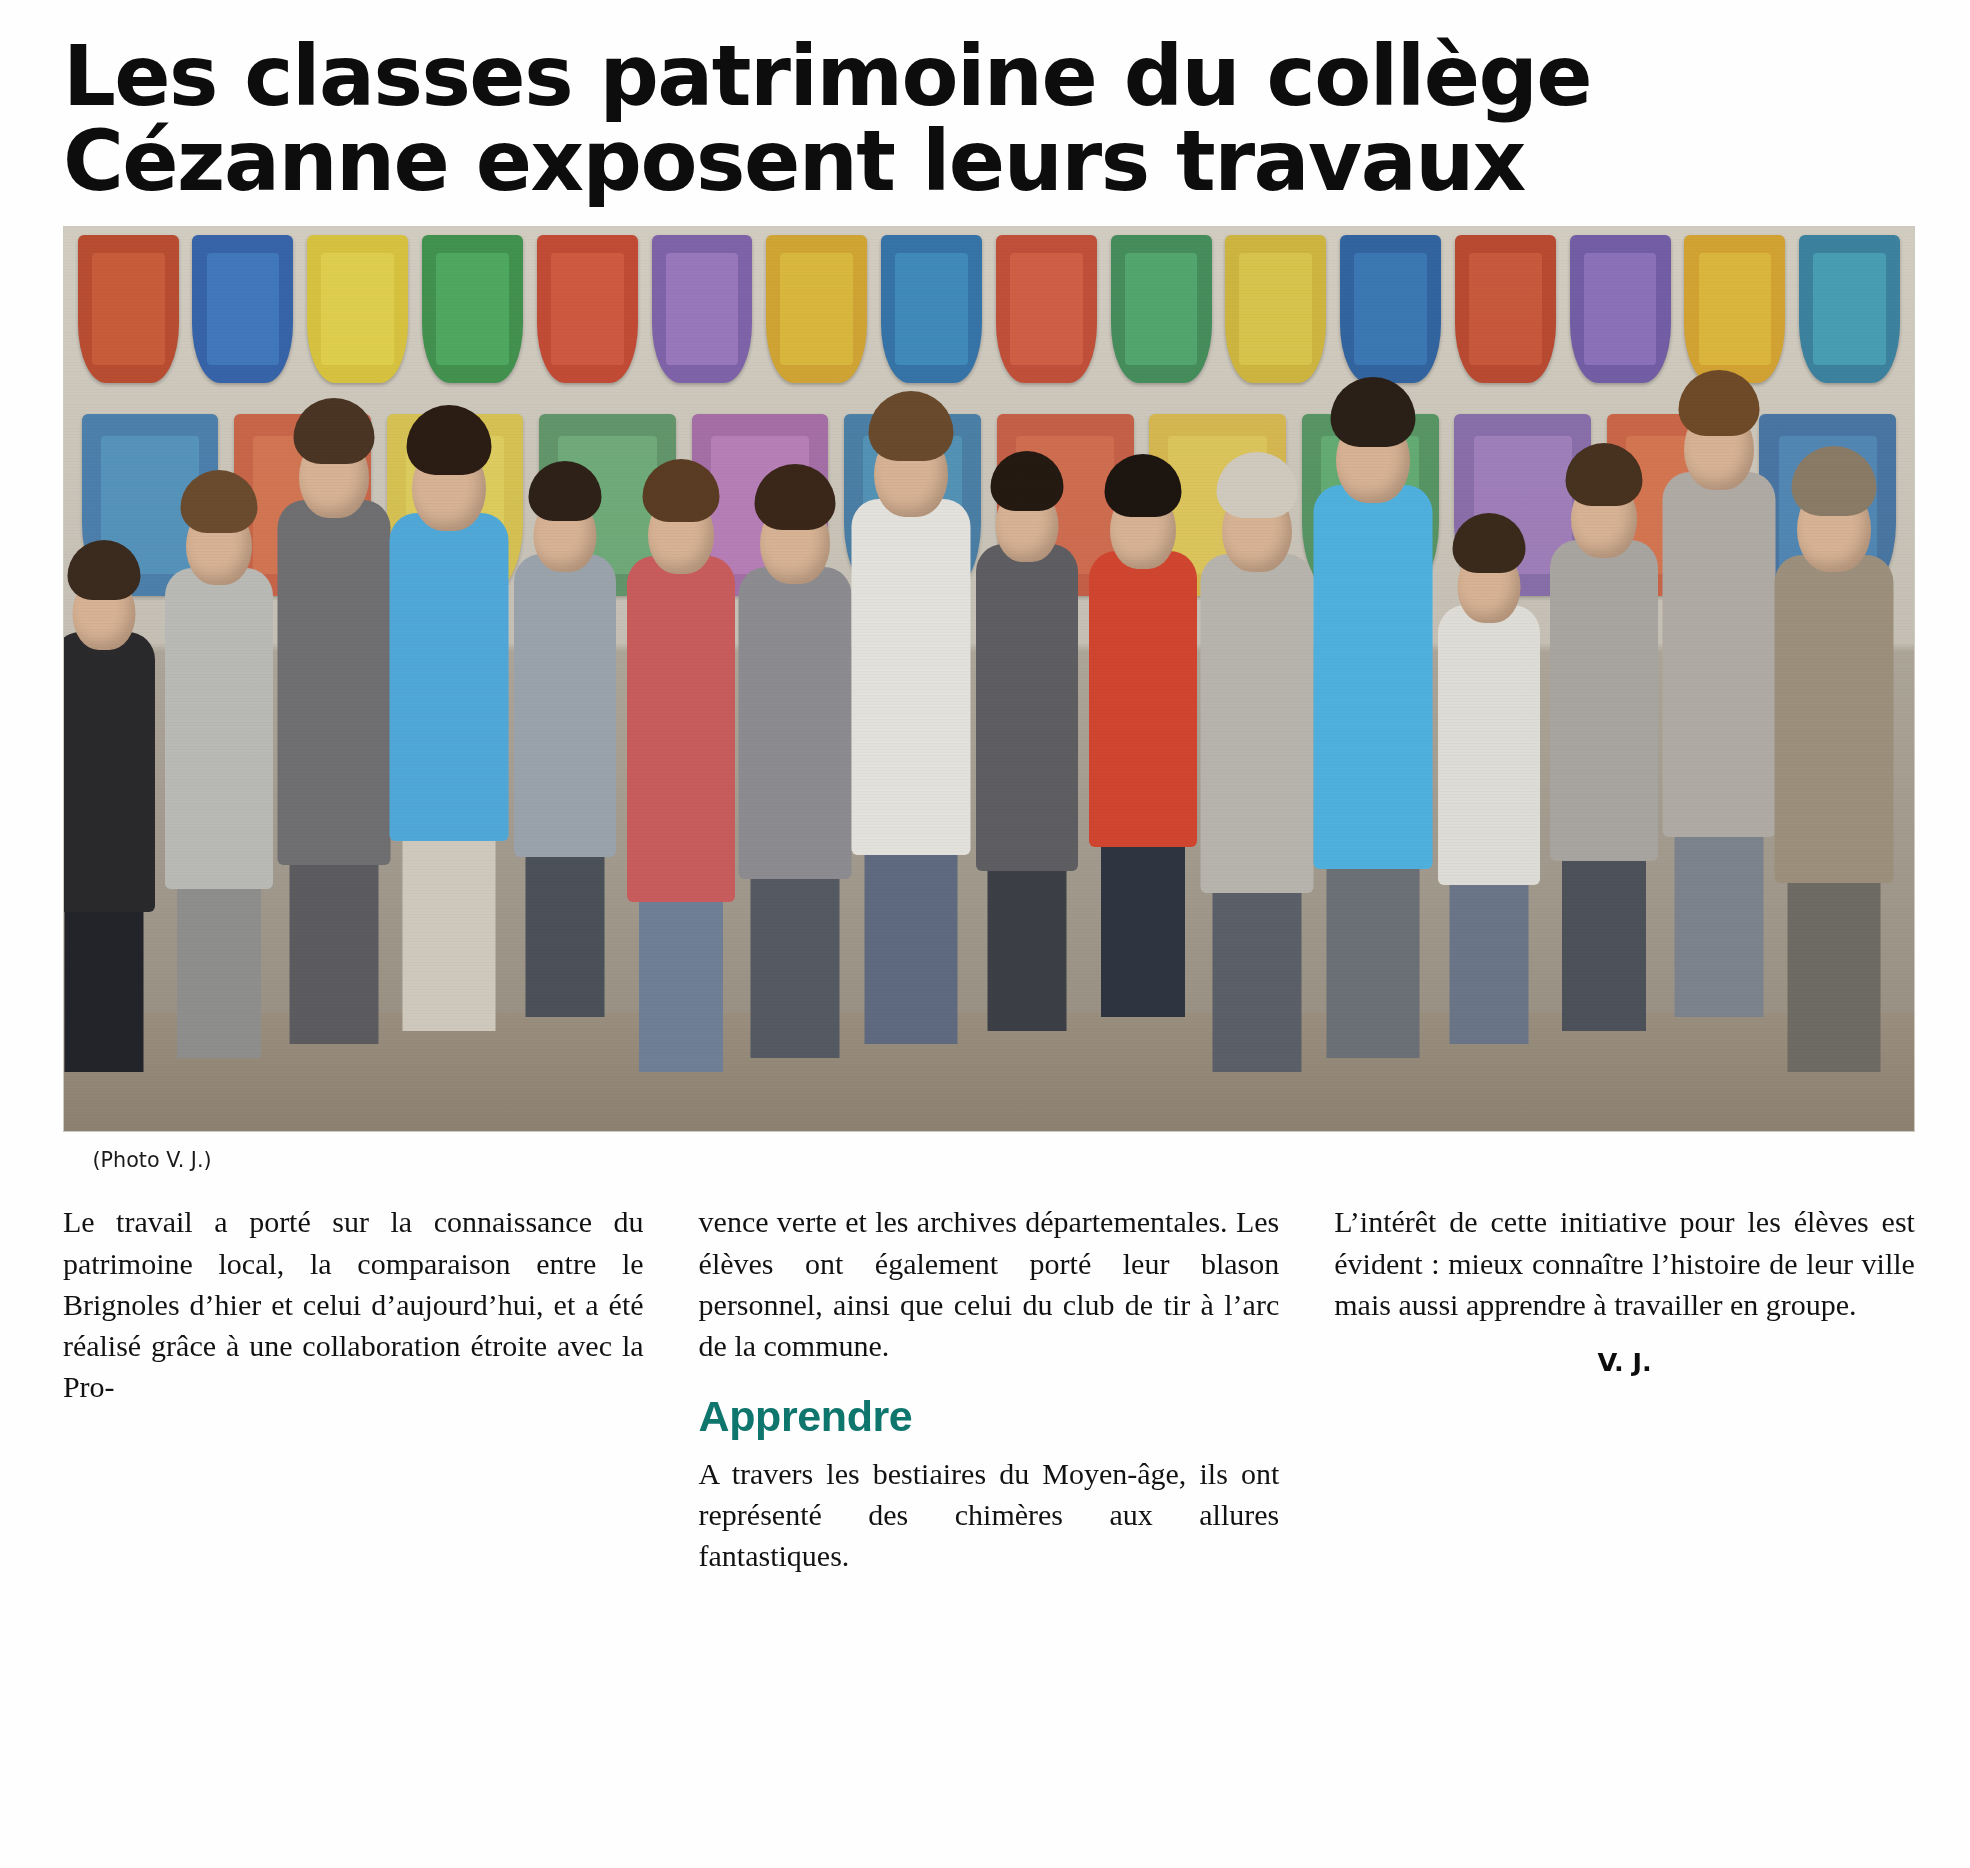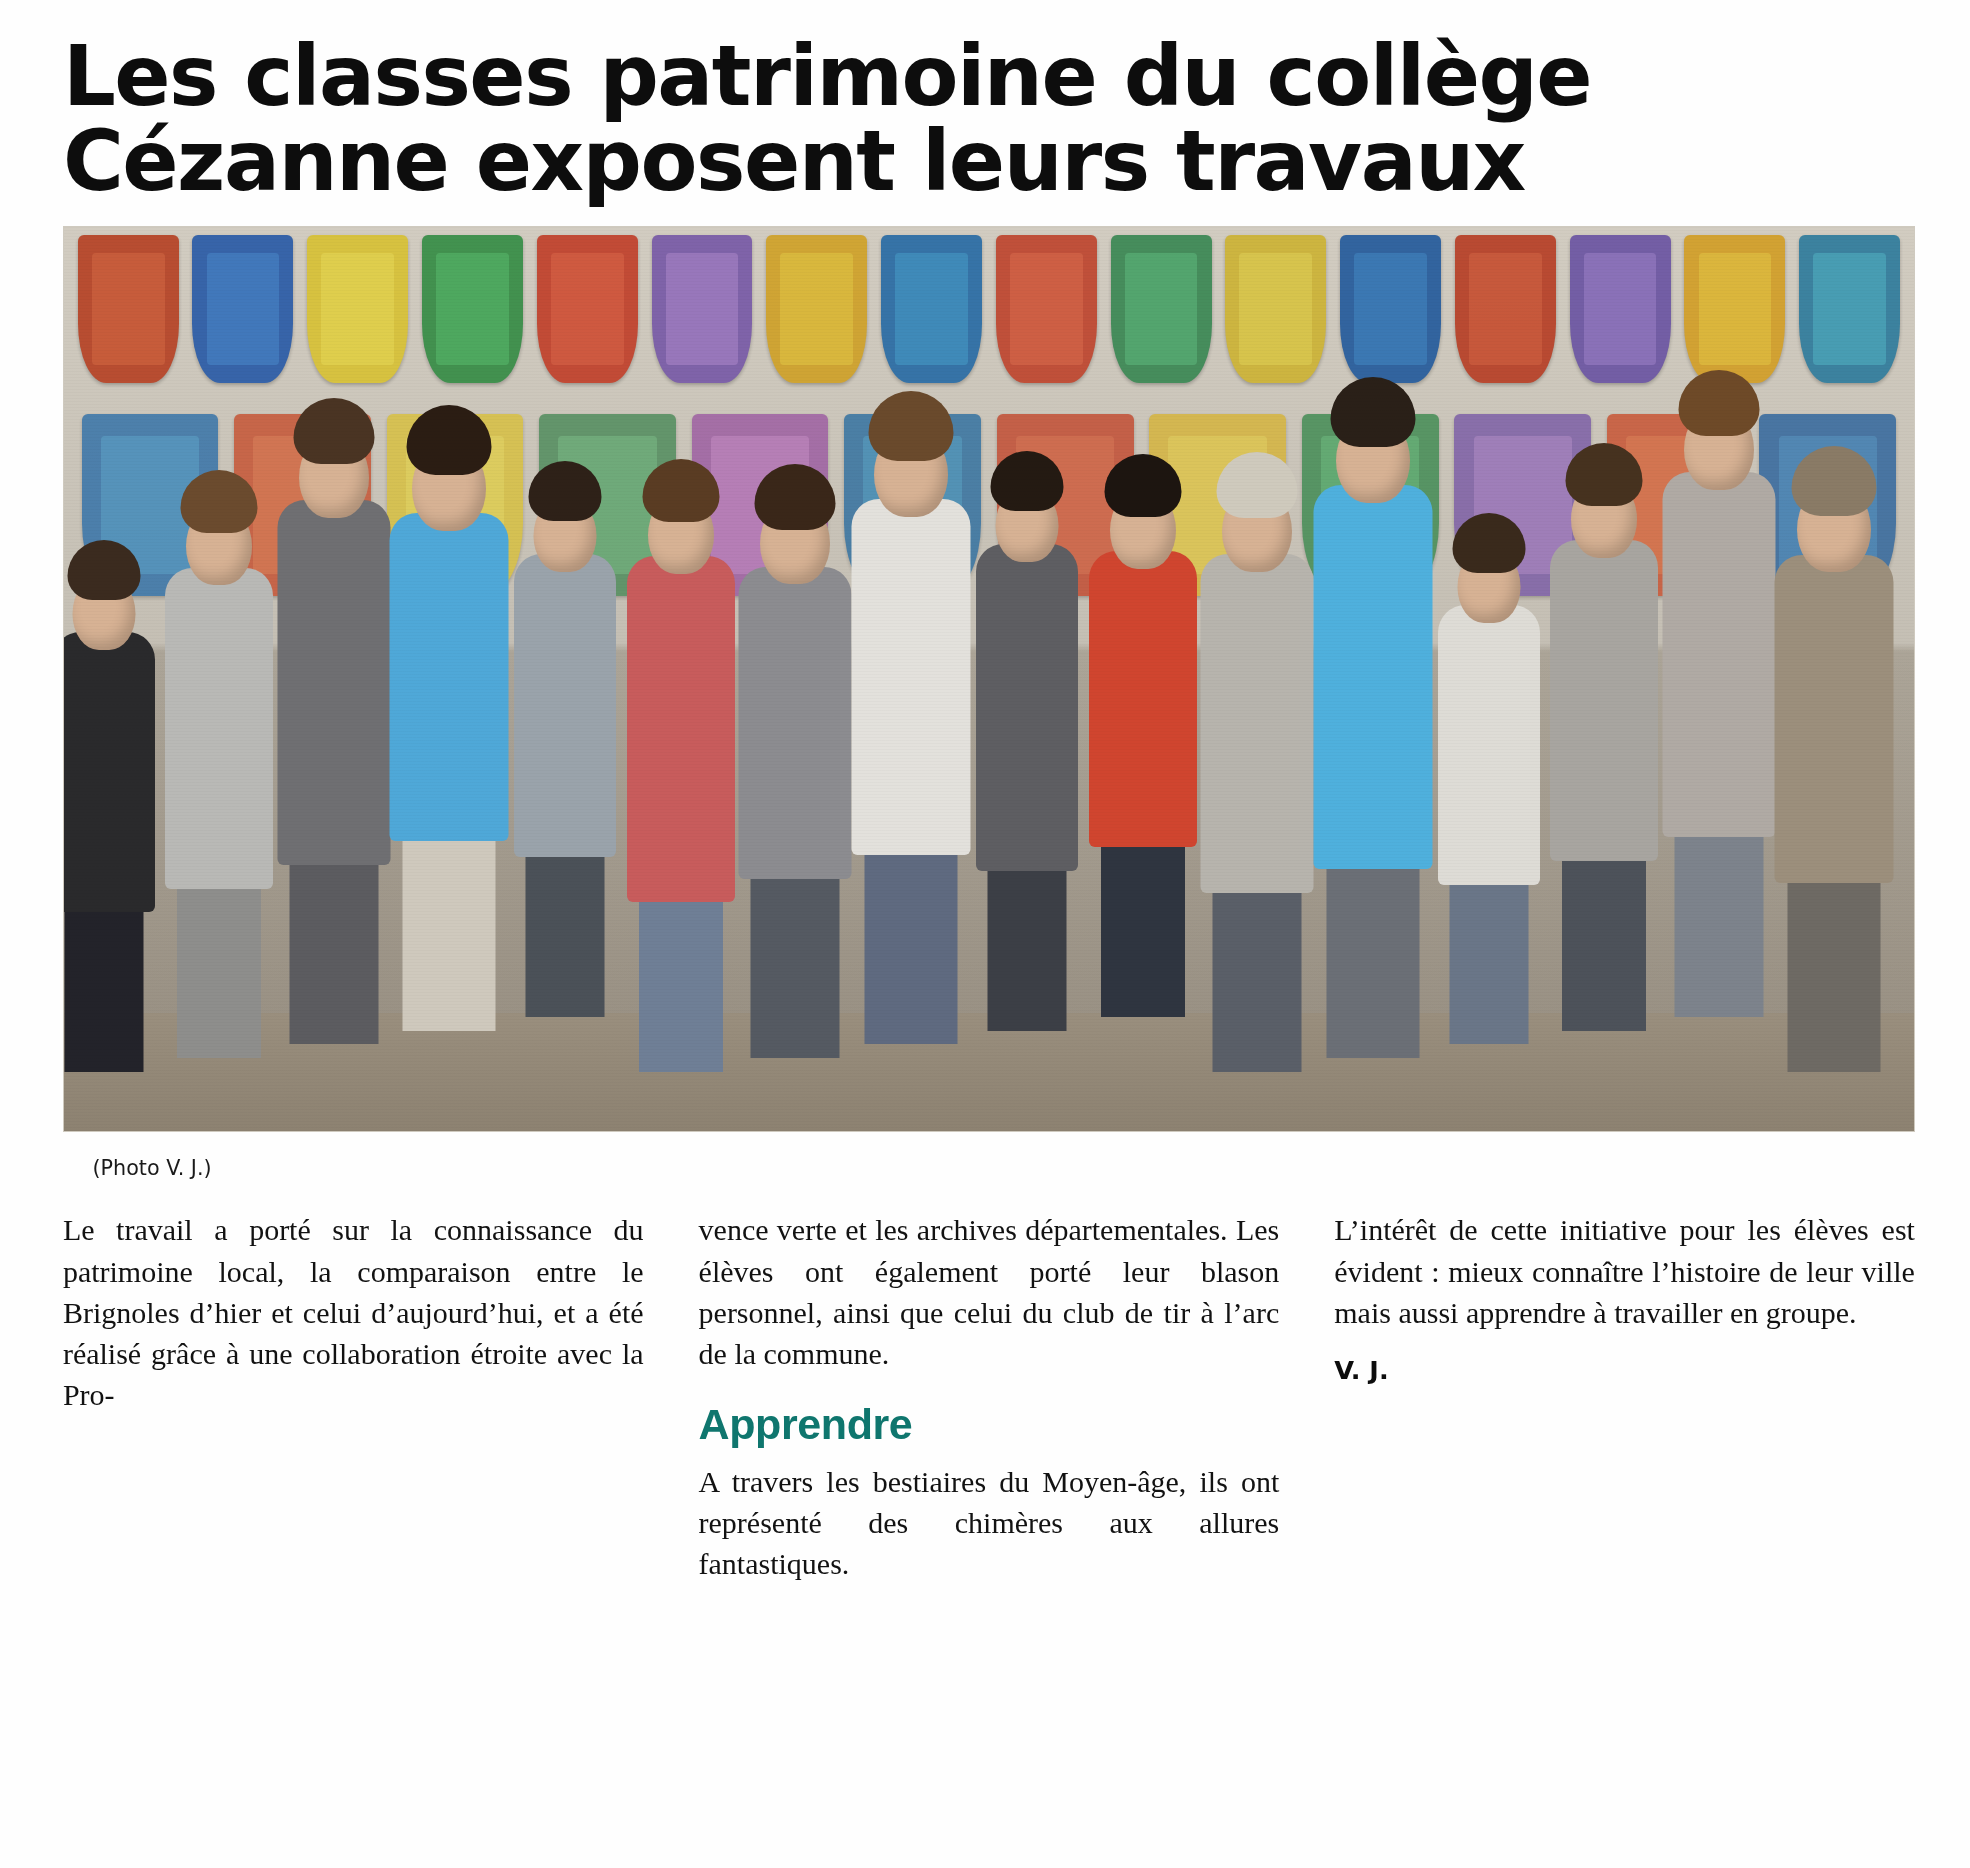--- a/index.html
+++ b/index.html
@@ -167,21 +167,20 @@
     font-size: 24.6px;
     color: #0d0d0d;
     letter-spacing: -0.2px;
   }
   .photo-credit {
     font-family: "DejaVu Sans", sans-serif;
     font-size: 20.7px;
     color: #1a1a1a;
     white-space: nowrap;
     padding-left: 29.6px;
-    margin-top: 8px;
   }
 
   .rule {
     width: 1852px;
     height: 2px;
     background: #111;
     margin: 5.9px 5.9px 17.7px 5.9px;
     opacity: .0;
   }
 
@@ -213,21 +212,21 @@
     font-size: 43px;
     line-height: 1.14;
     color: #0f766e;
     margin: 25.6px 0 11.8px 0;
     letter-spacing: -0.4px;
   }
   .signature {
     font-family: "DejaVu Sans", sans-serif;
     font-weight: bold;
     font-size: 25.6px;
-    text-align: left;
+    text-align: center;
     margin-top: 21.7px;
     color: #0d0d0d;
   }
 </style>
 </head>
 <body>
 
 <div class="page">
 
   <h1 class="headline">

